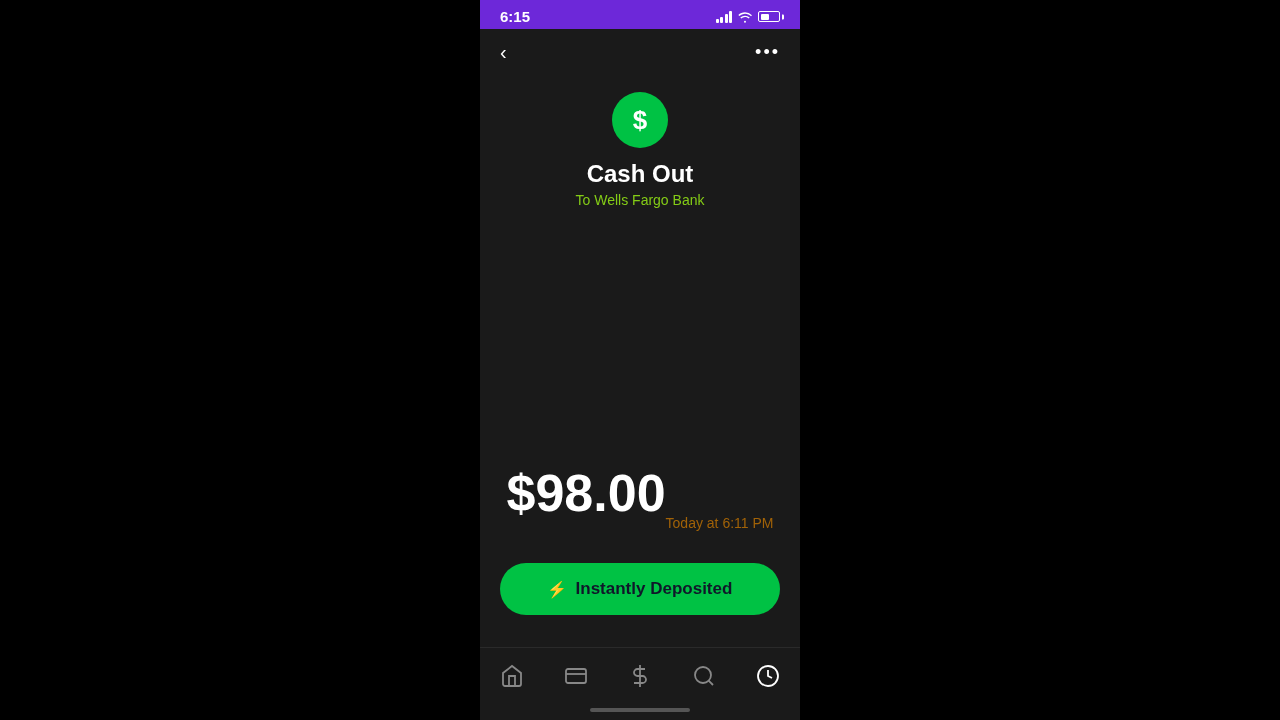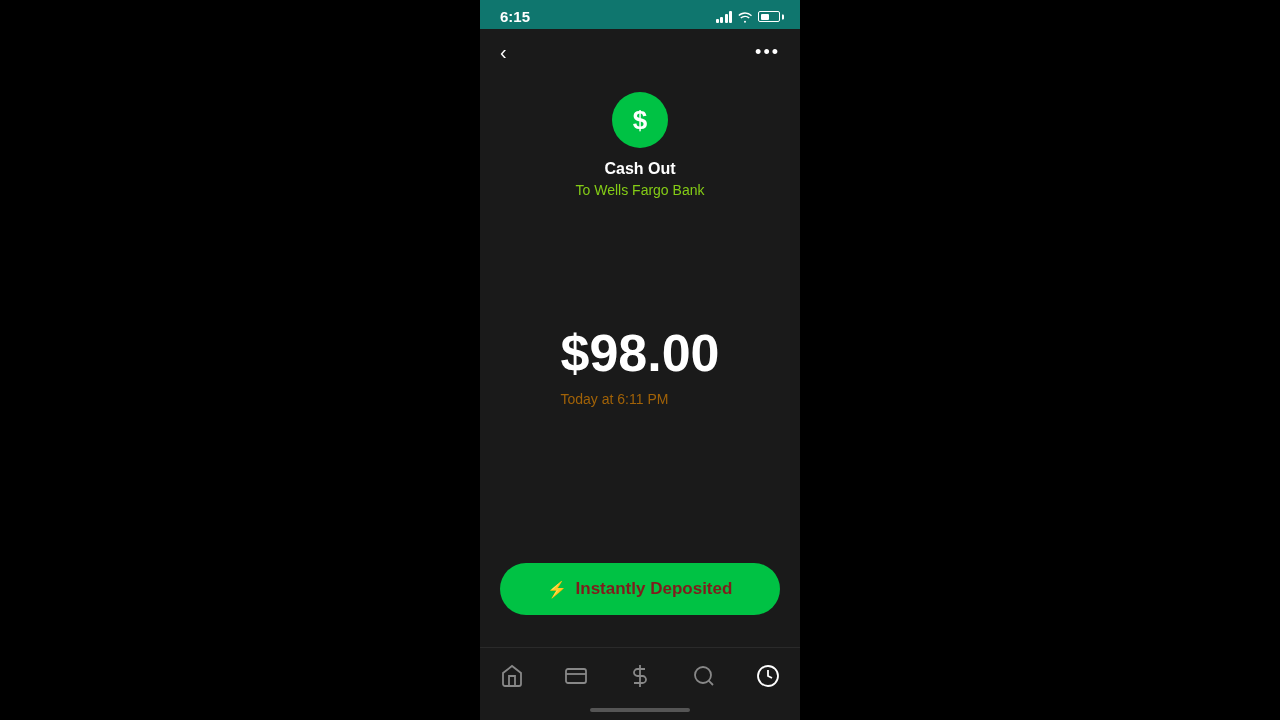--- a/index.html
+++ b/index.html
@@ -28,21 +28,21 @@
       overflow: hidden;
       position: relative;
     }
 
     
     .status-bar {
       display: flex;
       justify-content: space-between;
       align-items: center;
       padding: 8px 20px 4px;
-      background: #0f766e;
+      background: #6d28d9;
     }
 
     .status-time {
       font-size: 15px;
       font-weight: 600;
       color: #fff;
     }
 
     .status-icons {
       display: flex;
@@ -144,39 +144,39 @@
       margin-bottom: 12px;
     }
 
     .dollar-sign {
       color: #fff;
       font-size: 26px;
       font-weight: 700;
     }
 
     .transaction-title {
-      font-size: 16px;
+      font-size: 24px;
       font-weight: 600;
       color: #fff;
       margin-bottom: 4px;
     }
 
     .transaction-subtitle {
       font-size: 14px;
       color: #84cc16;
       margin-bottom: 0;
     }
 
     
     .amount-section {
       flex: 1;
       display: flex;
-      flex-direction: column;
-      justify-content: center;
-      align-items: flex-start;
+      flex-direction: row;
+      justify-content: center;
+      align-items: flex-end;
     }
 
     .amount {
       font-size: 52px;
       font-weight: 700;
       color: #fff;
       margin-bottom: 8px;
     }
 
     .timestamp {
@@ -203,21 +203,21 @@
       cursor: pointer;
       margin-bottom: 16px;
     }
 
     .lightning-icon {
       color: #fff;
       font-size: 16px;
     }
 
     .btn-text {
-      color: #7f1d1d;
+      color: #0f172a;
       font-size: 17px;
       font-weight: 600;
     }
 
     
     .bottom-nav {
       display: flex;
       justify-content: space-around;
       align-items: center;
       padding: 12px 0 8px;

